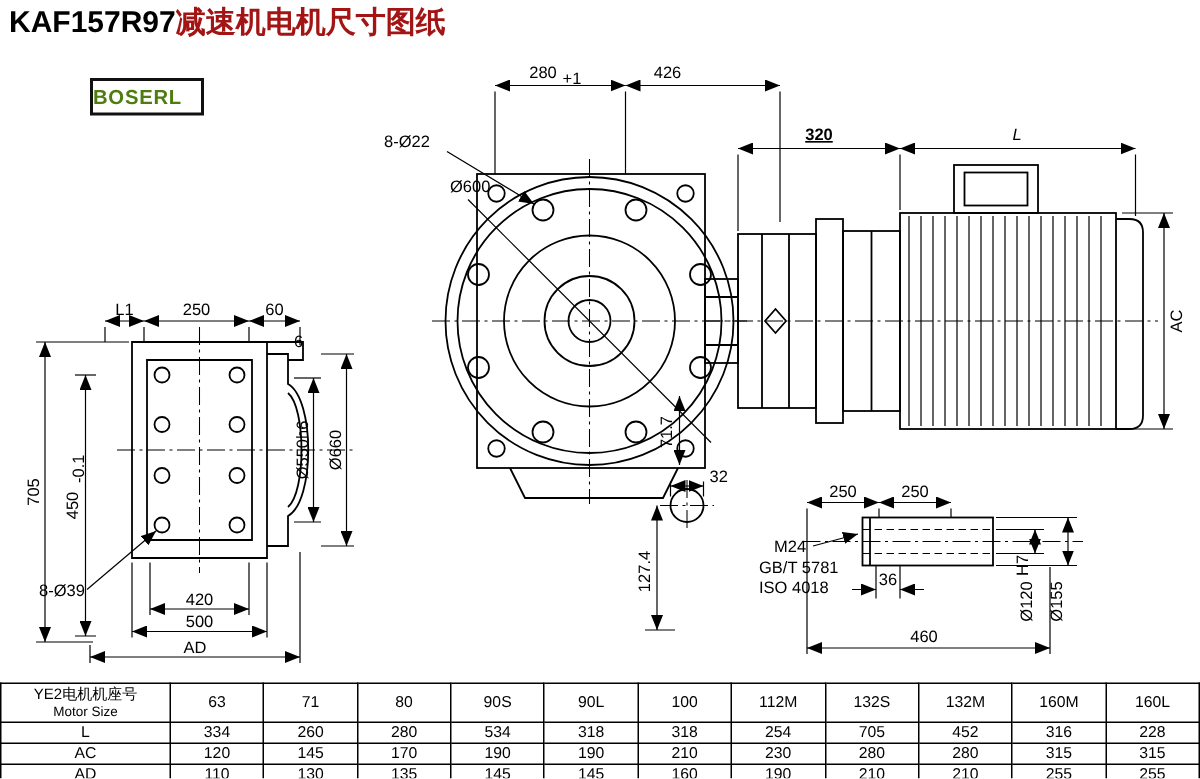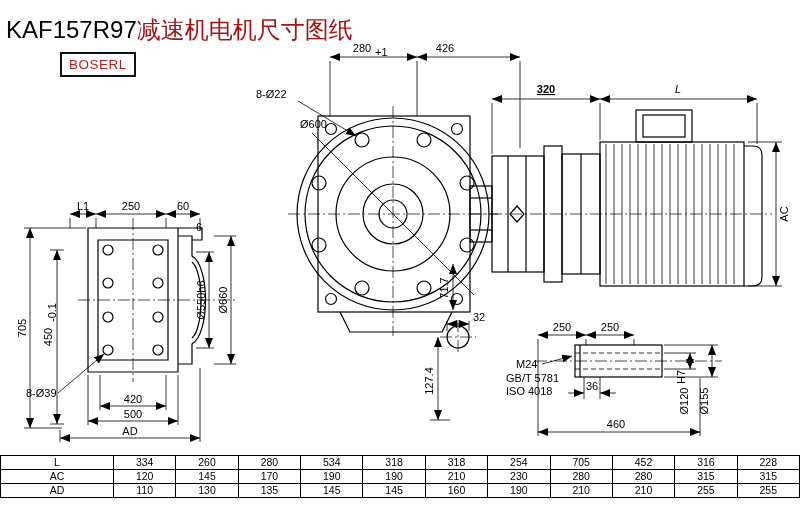--- a/index.html
+++ b/index.html
@@ -1,22 +1,22 @@
 <!DOCTYPE html>
 <html><head>
 <meta charset="utf-8">
 <style>
   html,body{margin:0;padding:0;background:#fff}
   .page{position:relative;width:800px;height:519px;background:#fff;overflow:hidden;
         font-family:"Liberation Sans",sans-serif;color:#000}
-  .title{position:absolute;top:14px;left:6px;font-size:24px;font-weight:normal;white-space:nowrap}
+  .title{position:absolute;top:1px;left:6px;font-size:20px;font-weight:bold;white-space:nowrap}
   .title .model{color:#000}
   .title .cn{color:#a31515}
   .logo{position:absolute;top:52px;left:60px;width:72px;height:21px;border:2px solid #111;
-        color:#b91c1c;font-weight:normal;font-size:13.5px;line-height:21px;text-align:center;letter-spacing:.5px}
+        color:#4d7c0f;font-weight:bold;font-size:13.5px;line-height:21px;letter-spacing:.5px}
   svg.draw{position:absolute;top:0;left:0}
   svg.draw text{font-family:"Liberation Sans",sans-serif;font-size:11px;fill:#000}
   .o{fill:none;stroke:#000;stroke-width:1.2}
   .dim,.ext{fill:none;stroke:#000;stroke-width:.8}
   .cl{fill:none;stroke:#000;stroke-width:.7;stroke-dasharray:12 3 2 3}
   .dash{stroke-dasharray:5 3}
   .ts{font-size:7px}
   .tb{font-size:15px;font-weight:bold}
   .tL{font-size:13px;font-style:italic;font-family:"Liberation Serif",serif}
   table.size{position:absolute;top:455px;left:0;width:800px;border-collapse:collapse;
@@ -235,20 +235,37 @@
     <text text-anchor="middle" x="708" y="401" transform="rotate(-90 708 401)">Ø155</text>
   </g>
 </svg>
 
 <div class="title"><span class="model">KAF157R97</span><span class="cn">减速机电机尺寸图纸</span></div>
 
 <div class="logo">BOSERL</div>
 
 <table class="size">
       <tbody>
+        <tr class="hd">
+          <th class="c0">
+            <div class="hcn">YE2电机机座号</div>
+            <div class="hen">Motor Size</div>
+          </th>
+          <th>63</th>
+          <th>71</th>
+          <th>80</th>
+          <th>90S</th>
+          <th>90L</th>
+          <th>100</th>
+          <th>112M</th>
+          <th>132S</th>
+          <th>132M</th>
+          <th>160M</th>
+          <th>160L</th>
+        </tr>
         <tr>
           <th class="c0">L</th>
           <td>334</td>
           <td>260</td>
           <td>280</td>
           <td>534</td>
           <td>318</td>
           <td>318</td>
           <td>254</td>
           <td>705</td>

